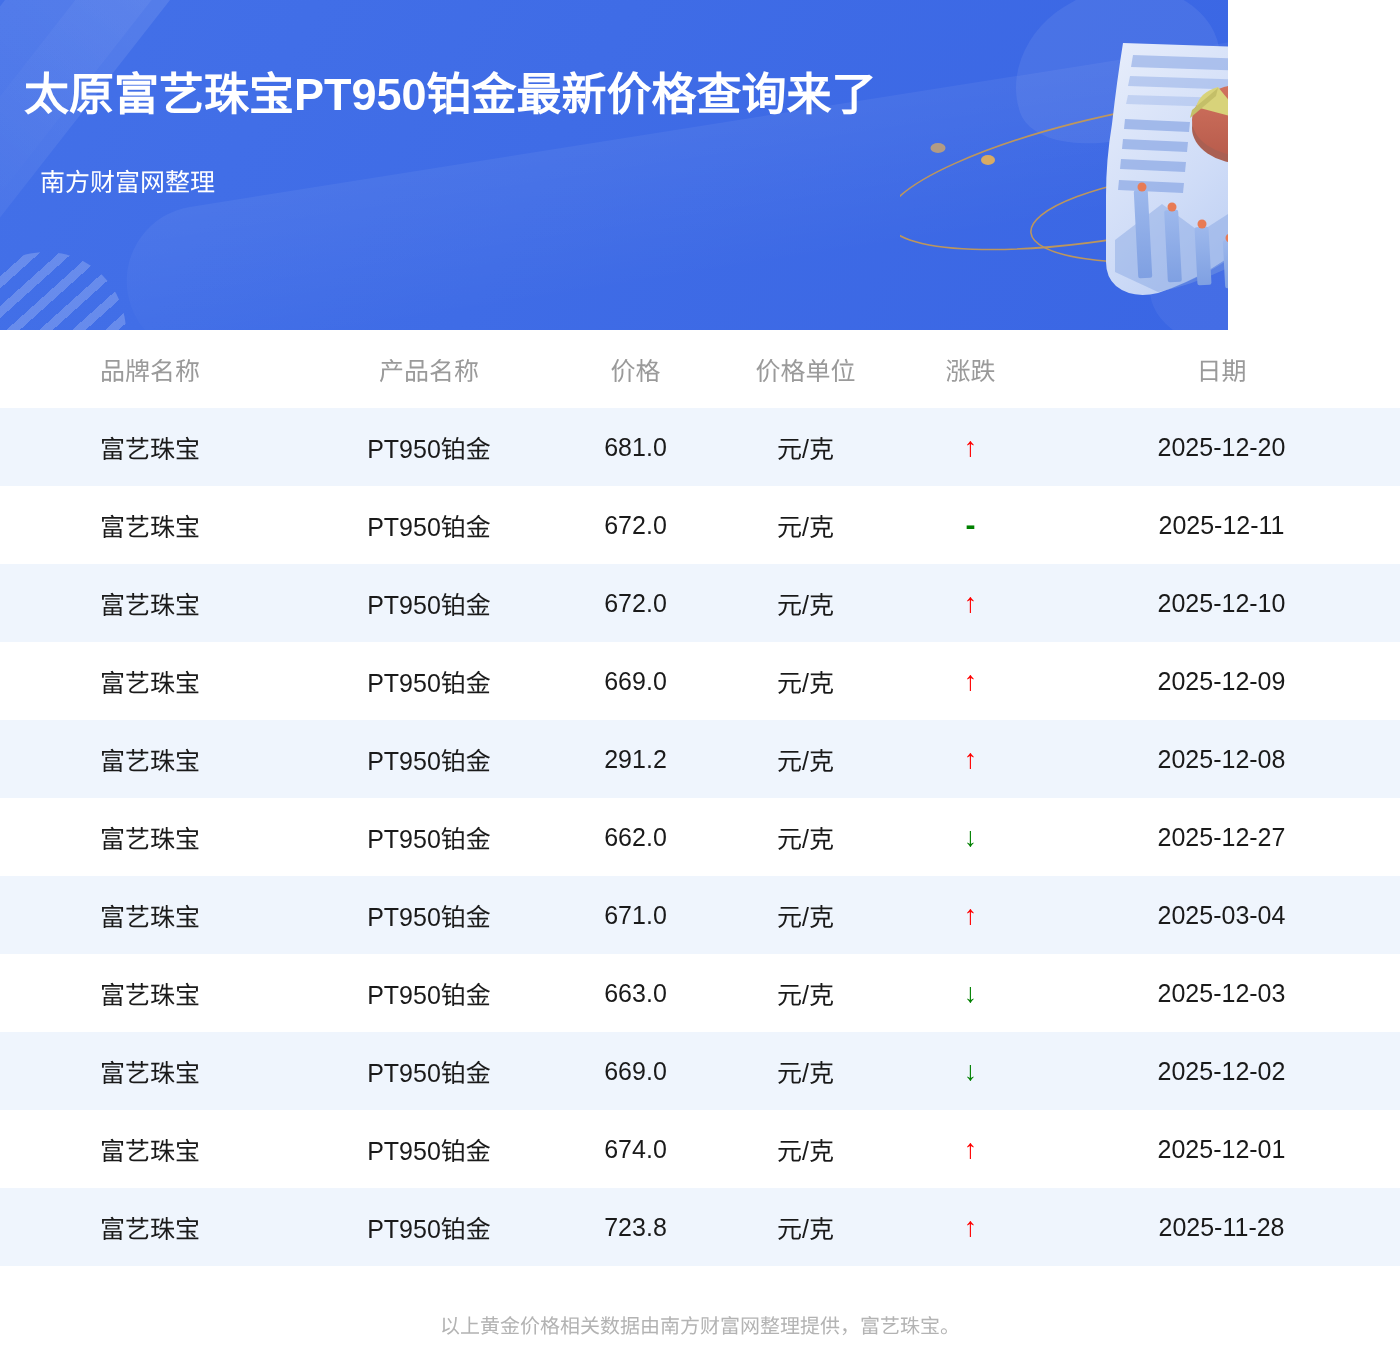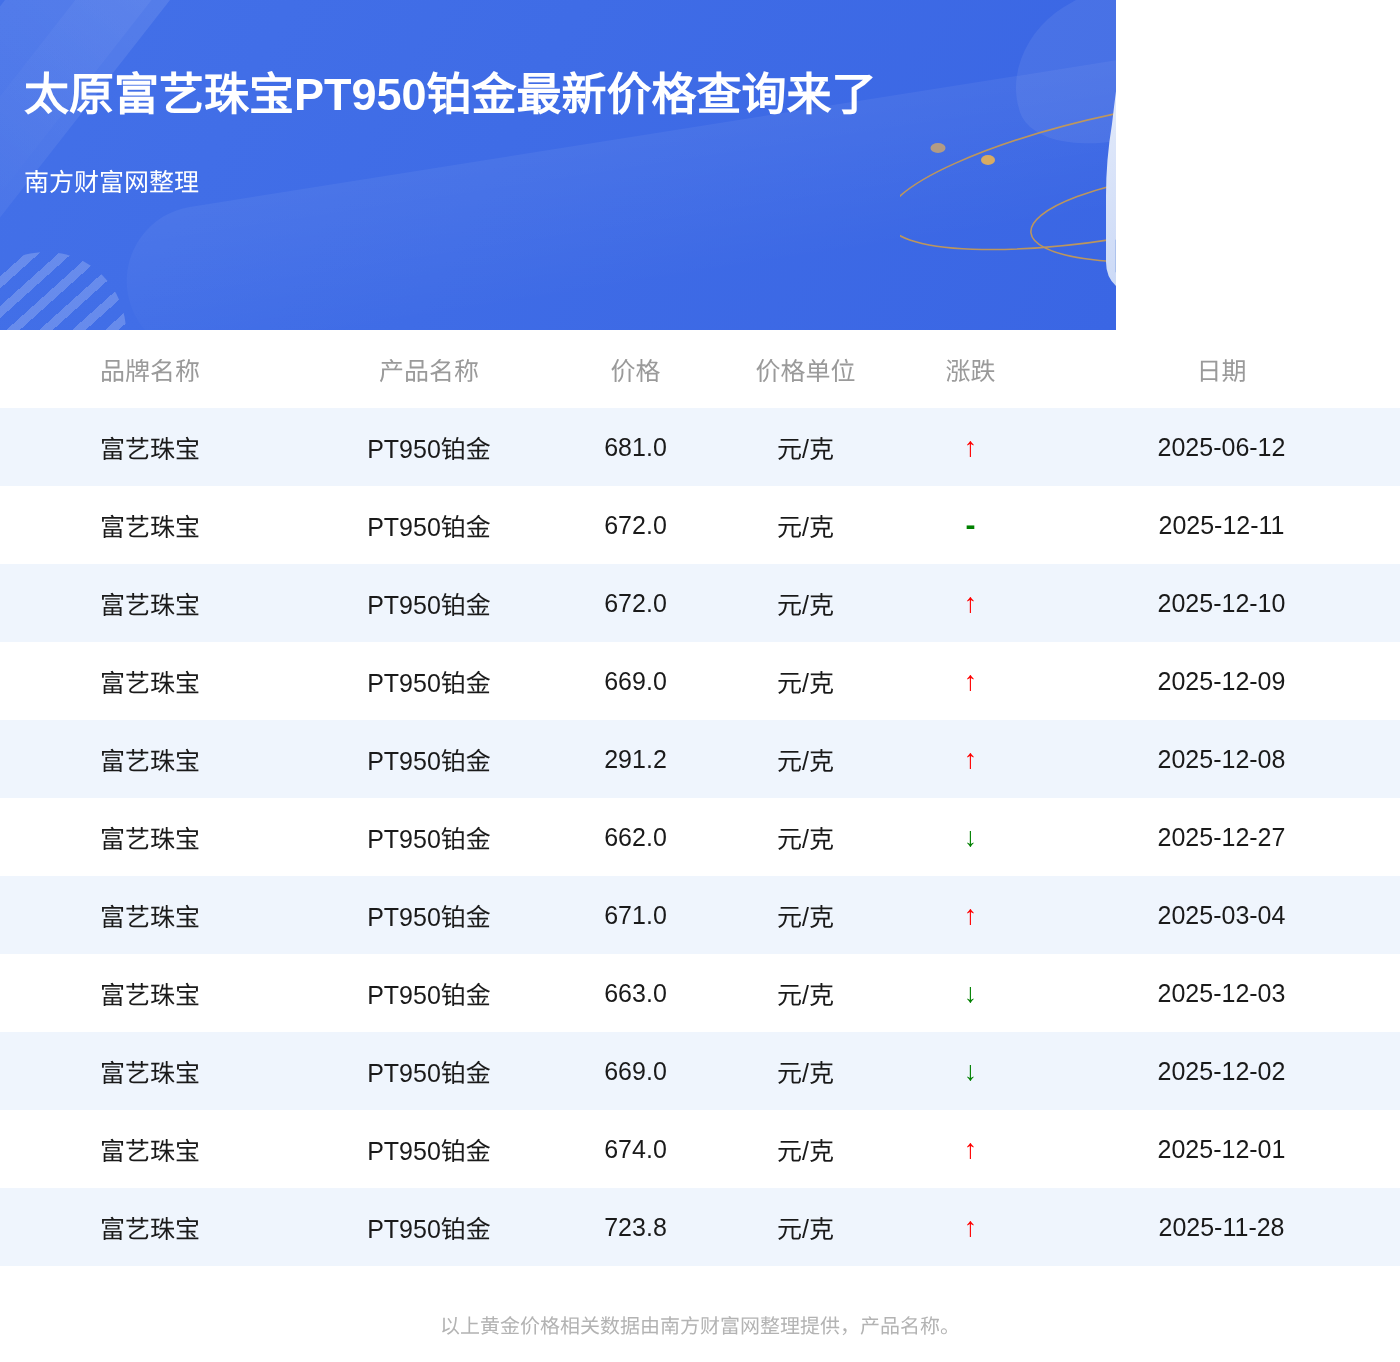--- a/index.html
+++ b/index.html
@@ -12,21 +12,21 @@
     height: 1362px;
     background: #ffffff;
     font-family: "Liberation Sans", "DejaVu Sans", sans-serif;
     overflow: hidden;
     position: relative;
   }
 
   
   .banner {
     position: relative;
-    width: 1116px;
+    width: 1228px;
     height: 330px;
     background: linear-gradient(118deg, #4370e8 0%, #3f6ce6 45%, #3a66e4 100%);
     overflow: hidden;
   }
   .banner-deco {
     position: absolute;
     pointer-events: none;
   }
   
   .deco-stripe-tl {
@@ -131,21 +131,21 @@
   }
   .banner-subtitle {
     margin: 0;
     padding: 0;
     color: #ffffff;
     font-size: 25px;
     font-weight: normal;
     line-height: 1;
     position: absolute;
     top: 170px;
-    left: 0;
+    left: 16px;
     white-space: nowrap;
   }
 
   
   .table-wrap {
     position: relative;
     width: 1400px;
     background: #ffffff;
   }
   .watermark {
@@ -352,21 +352,21 @@
         <th>日期</th>
       </tr>
     </thead>
     <tbody id="table-body">
         <tr class="alt">
           <td>富艺珠宝</td>
           <td>PT950铂金</td>
           <td>681.0</td>
           <td>元/克</td>
           <td><span class="chg chg-up">↑</span></td>
-          <td>2025-06-12</td>
+          <td>2025-12-20</td>
         </tr>
         <tr class="plain">
           <td>富艺珠宝</td>
           <td>PT950铂金</td>
           <td>672.0</td>
           <td>元/克</td>
           <td><span class="chg chg-flat">-</span></td>
           <td>2025-12-11</td>
         </tr>
         <tr class="alt">
@@ -437,14 +437,14 @@
           <td>富艺珠宝</td>
           <td>PT950铂金</td>
           <td>723.8</td>
           <td>元/克</td>
           <td><span class="chg chg-up">↑</span></td>
           <td>2025-11-28</td>
         </tr>
       </tbody>
   </table>
 
-  <div class="table-footnote">以上黄金价格相关数据由南方财富网整理提供，产品名称。</div>
+  <div class="table-footnote">以上黄金价格相关数据由南方财富网整理提供，富艺珠宝。</div>
 </div>
 
 </body></html>

